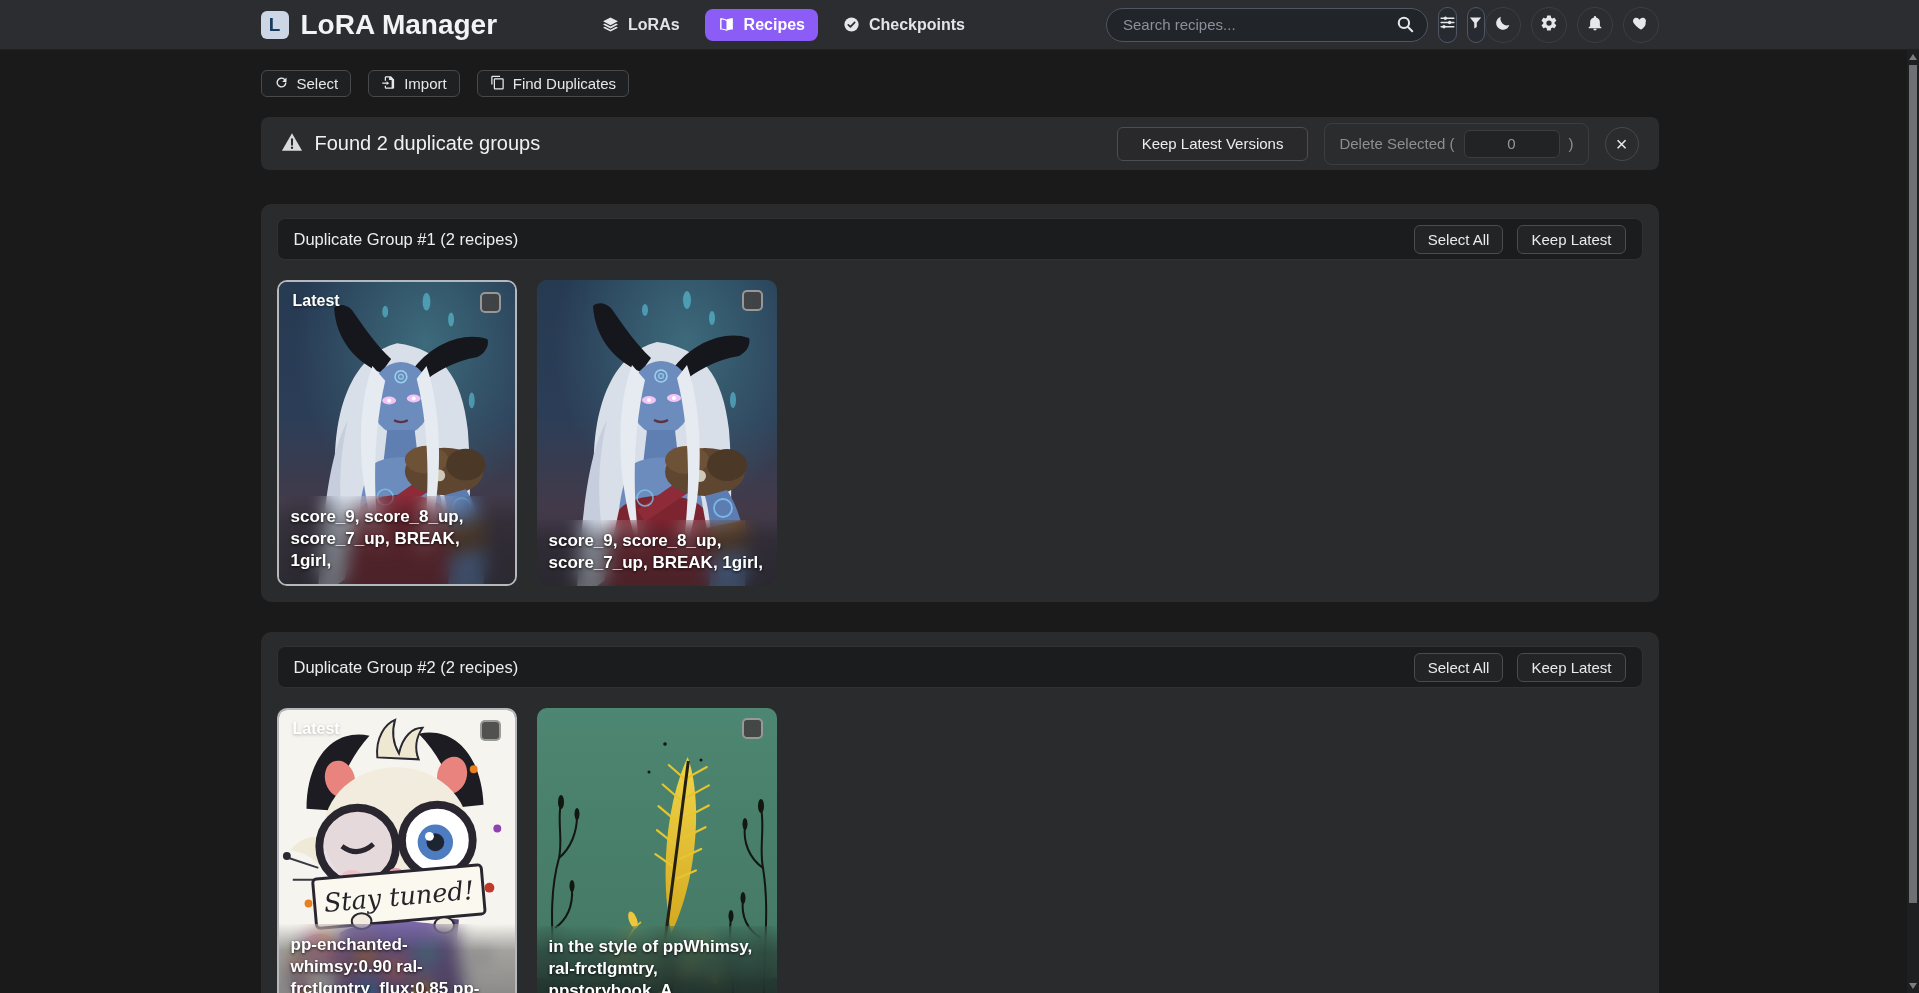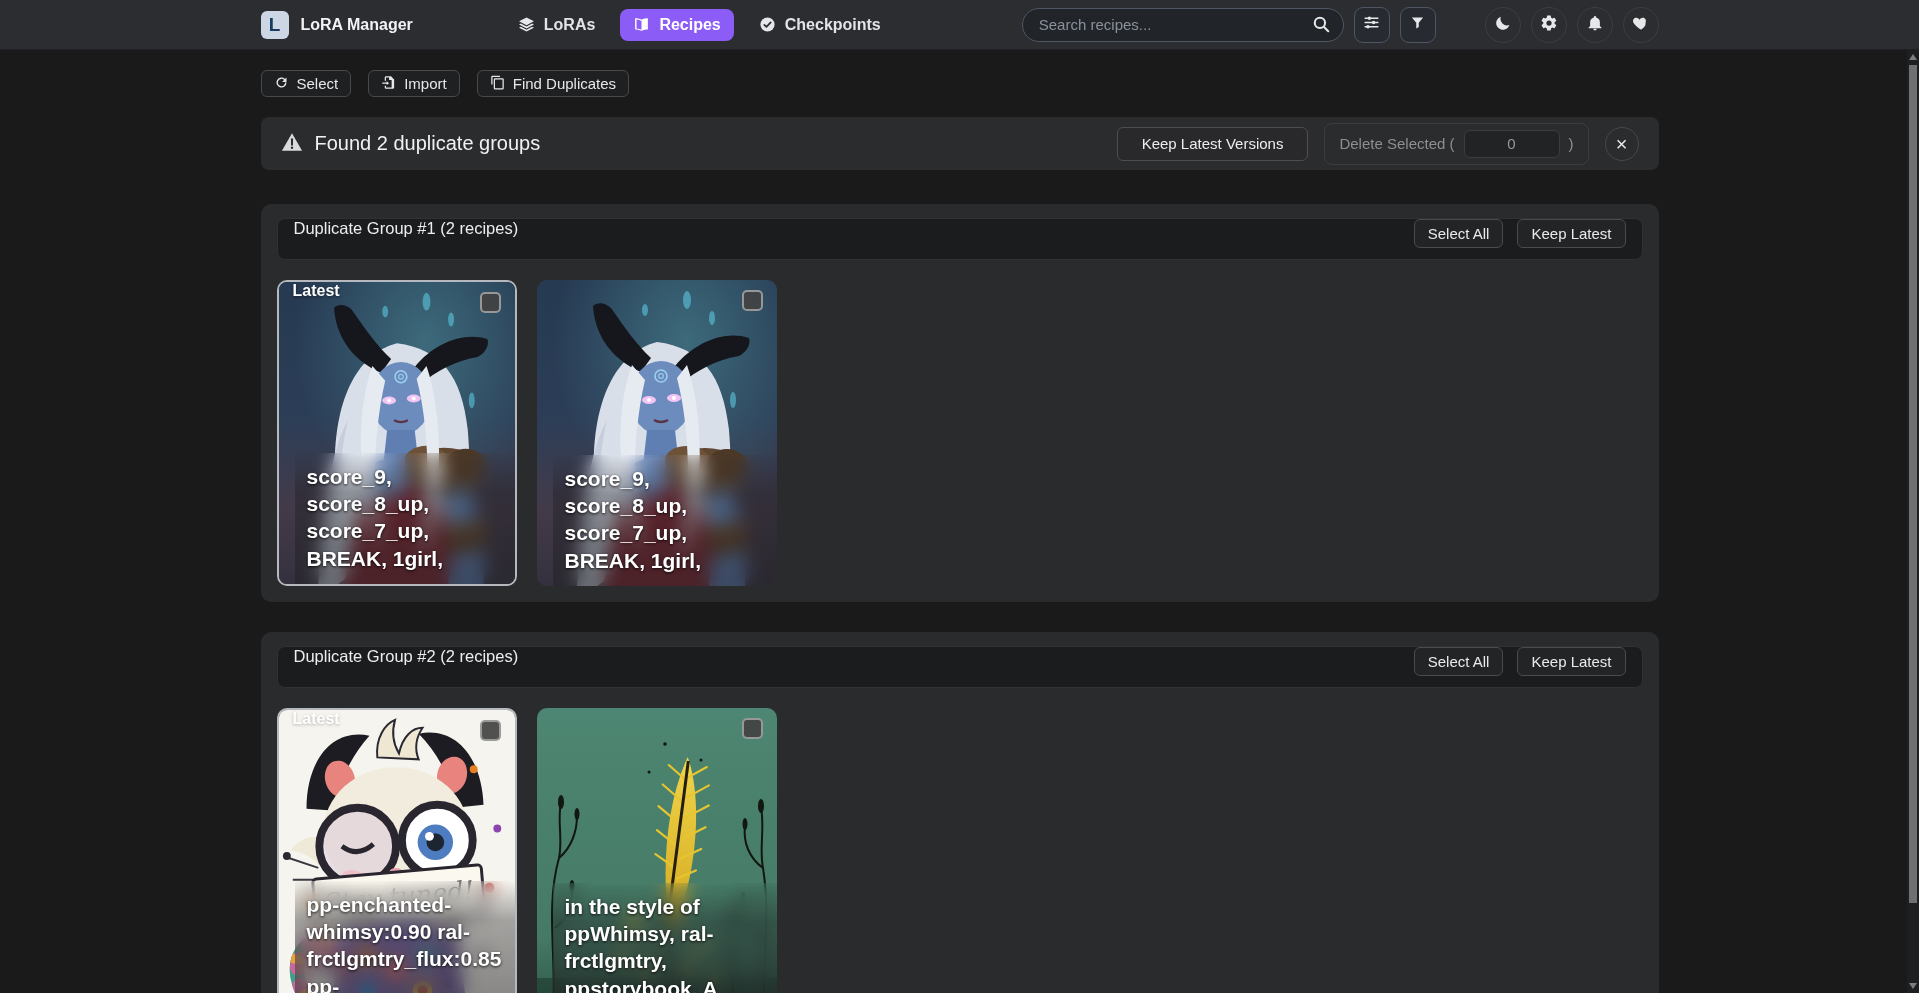--- a/index.html
+++ b/index.html
@@ -7,21 +7,21 @@
   body {
     width:1919px; height:993px; overflow:hidden; position:relative;
     background:#1a1a1b; color:#e8e8e8;
     font-family:"Liberation Sans","DejaVu Sans",sans-serif;
   }
   
   .topnav { height:50px; background:#2b2d30; border-bottom:1px solid #202124; display:flex; align-items:center; }
   .nav-inner { width:1398px; margin:0 auto; display:flex; align-items:center; }
   .logo-badge { width:28px; height:28px; border-radius:6px; background:#ccd6e4; color:#173a5e;
     font-weight:bold; font-size:19px; display:flex; align-items:center; justify-content:center; flex:none; }
-  .app-title { font-size:16px; font-weight:bold; margin-left:12px; color:#f2f3f5; white-space:nowrap; }
+  .app-title { font-size:28px; font-weight:bold; margin-left:12px; color:#f2f3f5; white-space:nowrap; }
   .tabs { display:flex; align-items:center; gap:12px; margin-left:92px; }
   .tab { display:flex; align-items:center; gap:9px; padding:7px 13px; border-radius:8px; font-size:16px; color:#e3e4e6; cursor:pointer; white-space:nowrap;font-weight:bold; }
   .tab.active { background:#8b5cf6; color:#fff; }
   .tab svg { display:block; }
   .search-wrap { margin-left:128px; position:relative; }
   .search-input { width:322px; height:34px; border-radius:17px; background:#212429; border:1px solid #4e5664;
     color:#dadde2; padding:0 42px 0 16px; font-size:15px; outline:none; }
   .search-input::placeholder { color:#8b919c; }
   .search-icon { position:absolute; right:13px; top:7px; }
   .sq-btn { width:36px; height:36px; border-radius:9px; background:#272b31; border:1px solid #4e5664;
@@ -42,35 +42,35 @@
   .delete-wrap { height:42px; border:1px solid #3c3d40; border-radius:8px; display:flex; align-items:center;
     padding:0 14px; color:#8e8f92; font-size:15px; gap:9px; }
   .count-input { width:96px; height:28px; background:#222325; border:1px solid #3c3d40; border-radius:6px;
     color:#97989b; text-align:center; font-size:15px; outline:none; }
   .close-btn { width:34px; height:34px; border-radius:50%; border:1px solid #47484b; background:transparent;
     color:#e8e8e8; font-size:20px; line-height:1; display:flex; align-items:center; justify-content:center; cursor:pointer; }
   
   .group-panel { margin-top:34px; background:#2a2b2d; border-radius:10px; padding:14px 16px 16px; }
   .group-panel.second { margin-top:30px; }
   .group-header { height:42px; background:#1b1c1e; border:1px solid #303134; border-radius:8px;
-    display:flex; padding:0 16px; }
+    display:flex; align-items:center; padding:0 16px; }
   .group-title { font-size:16.5px; color:#eceded; }
   .group-actions { margin-left:auto; display:flex; gap:14px;padding-left:8px; }
   .gh-btn { height:29px; padding:0 13px; border:1px solid #4a4b4e; border-radius:6px; background:#232426;
     color:#e9eaec; font-size:15px; cursor:pointer; white-space:nowrap; }
   .cards { margin-top:20px; display:flex; gap:20px; }
   .card { position:relative; width:240px; height:306px; border-radius:10px; overflow:hidden; background:#333; cursor:pointer; }
   .card.latest { border:2px solid #b5b8bc; }
   .art { position:absolute; inset:0; width:100%; height:100%; display:block; }
-  .badge { position:absolute; top:0; left:14px; font-size:16px; font-weight:bold; color:#fff;
+  .badge { position:absolute; top:10px; left:14px; font-size:16px; font-weight:bold; color:#fff;
     text-shadow:0 1px 3px rgba(0,0,0,.55); }
   .badge.on-light { text-shadow:0 1px 3px rgba(120,120,120,.5); }
   .checkbox { position:absolute; top:10px; right:14px; width:21px; height:21px; border-radius:5px;
     background:rgba(66,66,66,.92); border:2px solid rgba(180,180,180,.75); cursor:pointer; }
-  .caption { position:absolute; left:16px; right:0; bottom:0; padding:10px 12px 12px; font-size:21px;
+  .caption { position:absolute; left:0; right:0; bottom:0; padding:10px 12px 12px; font-size:17px;
     line-height:1.3; font-weight:bold; color:#fff; text-shadow:0 1px 3px rgba(0,0,0,.85);
     background:linear-gradient(180deg, rgba(30,30,32,0), rgba(30,30,32,.38) 30%, rgba(34,34,36,.55));
     backdrop-filter:blur(9px); -webkit-backdrop-filter:blur(9px); word-break:break-word; }
   
   .scrollbar { position:absolute; top:50px; right:0; bottom:0; width:12px; background:#1e1f21; }
   .sb-thumb { position:absolute; top:15px; left:2px; width:8px; height:838px; background:#6e7074; }
   .sb-arrow { position:absolute; left:2px; width:0; height:0; border-left:4px solid transparent; border-right:4px solid transparent; }
   .sb-arrow.up { top:4px; border-bottom:6px solid #7b7d80; }
   .sb-arrow.down { bottom:4px; border-top:6px solid #7b7d80; }
   .ic { fill:#e6e7e9; }

